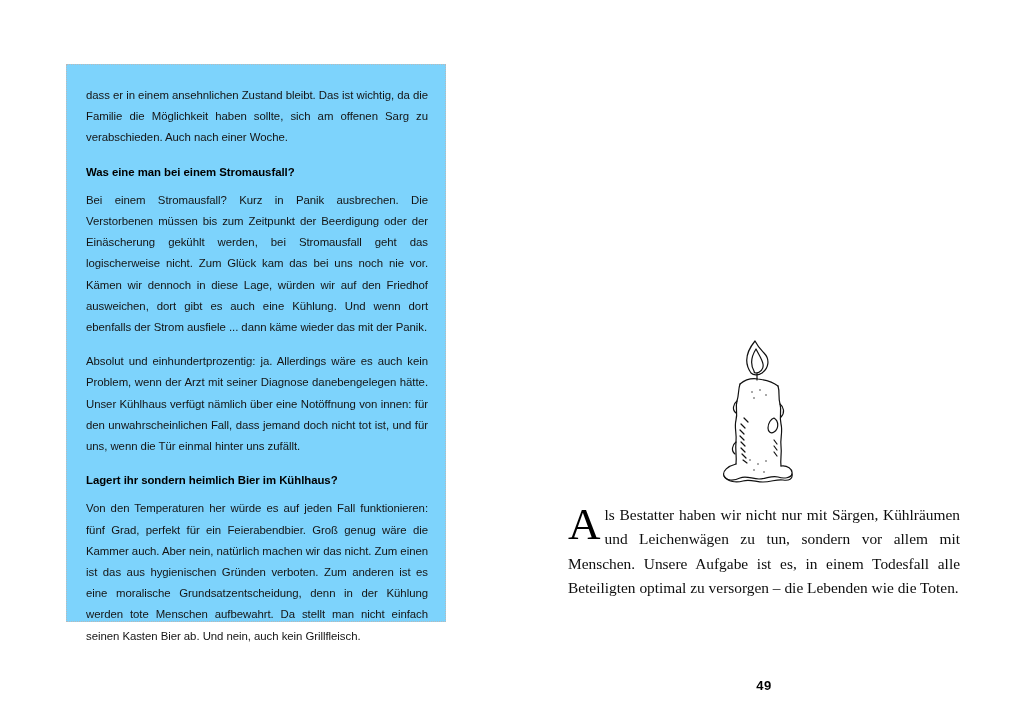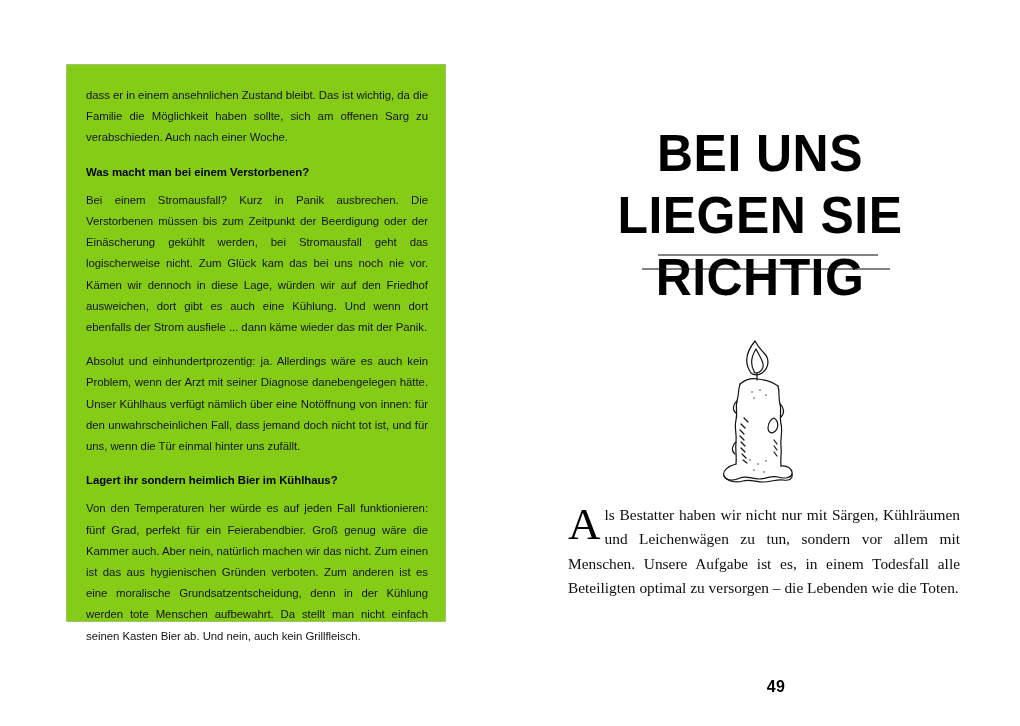--- a/index.html
+++ b/index.html
@@ -25,21 +25,21 @@
 
   
   .left-page {
     position: absolute;
     left: 66px;
     top: 64px;
     width: 380px;
     height: 558px;
     border: 1px dotted #b9b9b9;
     box-sizing: border-box;
-    background: #84cc16;
+    background: #7dd3fc;
   }
   .left-col {
     position: absolute;
     left: 19px;
     top: 20px;
     width: 342px;
   }
   .qa-answer {
     font-family: "Liberation Sans", sans-serif;
     font-size: 11.4px;
@@ -132,64 +132,57 @@
     font-size: 45px;
     line-height: 38px;
     font-weight: normal;
     padding: 2px 4px 0 0;
     color: #000000;
   }
 
   
   .folio {
     position: absolute;
-    left: 16px;
+    left: 4px;
     top: 618px;
     width: 460px;
     text-align: center;
     font-family: "Liberation Sans", sans-serif;
     font-weight: bold;
-    font-size: 16px;
+    font-size: 13px;
     color: #000000;
     letter-spacing: 0.4px;
   }
 </style>
 </head>
 <body>
 
 <div class="spread">
 
   <div class="left-page">
     <div class="left-col">
 
       <p class="qa-answer">dass er in einem ansehnlichen Zustand bleibt. Das ist wichtig, da die Familie die Möglichkeit haben sollte, sich am offenen Sarg zu verabschieden. Auch nach einer Woche.</p>
 
-      <p class="qa-question">Was macht man bei einem Verstorbenen?</p>
+      <p class="qa-question">Was eine man bei einem Stromausfall?</p>
 
       <p class="qa-answer">Bei einem Stromausfall? Kurz in Panik ausbrechen. Die Verstorbenen müssen bis zum Zeitpunkt der Beerdigung oder der Einäscherung gekühlt werden, bei Stromausfall geht das logischerweise nicht. Zum Glück kam das bei uns noch nie vor. Kämen wir dennoch in diese Lage, würden wir auf den Friedhof ausweichen, dort gibt es auch eine Kühlung. Und wenn dort ebenfalls der Strom ausfiele ... dann käme wieder das mit der Panik.</p>
 
 
       <p class="qa-answer">Absolut und einhundertprozentig: ja. Allerdings wäre es auch kein Problem, wenn der Arzt mit seiner Diagnose danebengelegen hätte. Unser Kühlhaus verfügt nämlich über eine Notöffnung von innen: für den unwahrscheinlichen Fall, dass jemand doch nicht tot ist, und für uns, wenn die Tür einmal hinter uns zufällt.</p>
 
       <p class="qa-question">Lagert ihr sondern heimlich Bier im Kühlhaus?</p>
 
       <p class="qa-answer">Von den Temperaturen her würde es auf jeden Fall funktionieren: fünf Grad, perfekt für ein Feierabendbier. Groß genug wäre die Kammer auch. Aber nein, natürlich machen wir das nicht. Zum einen ist das aus hygienischen Gründen verboten. Zum anderen ist es eine moralische Grundsatzentscheidung, denn in der Kühlung werden tote Menschen aufbewahrt. Da stellt man nicht einfach seinen Kasten Bier ab. Und nein, auch kein Grillfleisch.</p>
 
     </div>
   </div>
 
   <div class="right-page">
 
-    <div class="headline">
-      <span class="headline-line hl-1">BEI UNS</span>
-      <span class="headline-line hl-2">LIEGEN SIE</span>
-      <span class="headline-line hl-3">RICHTIG</span>
-      <div class="streak" style="left:128px; top:132px; width:220px; height:1.5px;"></div>
-      <div class="streak" style="left:112px; top:146px; width:248px; height:1.5px;"></div>
-    </div>
 
     <div class="candle-wrap">
       <svg viewBox="0 0 130 155" xmlns="http://www.w3.org/2000/svg" fill="none" stroke="#111111" stroke-width="1.2" stroke-linecap="round" stroke-linejoin="round">
 
         <path d="M57 41 C50 31 52 20 61 9 C64 15 66 17 70 21 C76 27 75 36 68 41 C65 43 60 44 57 41 Z"></path>
 
         <path d="M60 39 C56 32 57 25 62 17 C65 23 68 27 69 32 C70 37 66 41 62 41 C61 41 60 40 60 39 Z"></path>
 
         <path d="M63 41 L63 48"></path>
 

